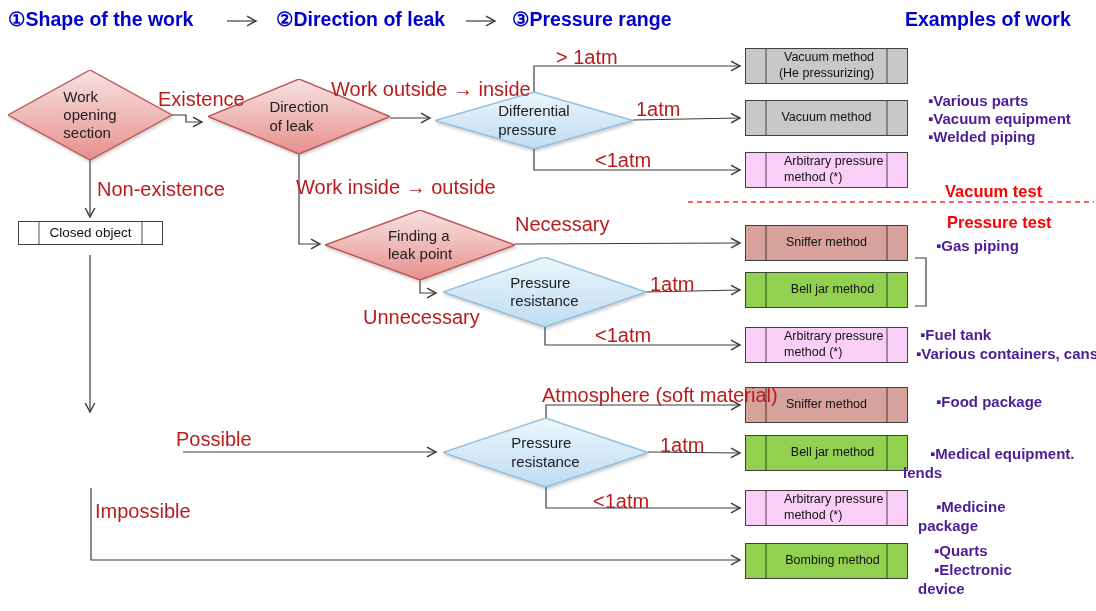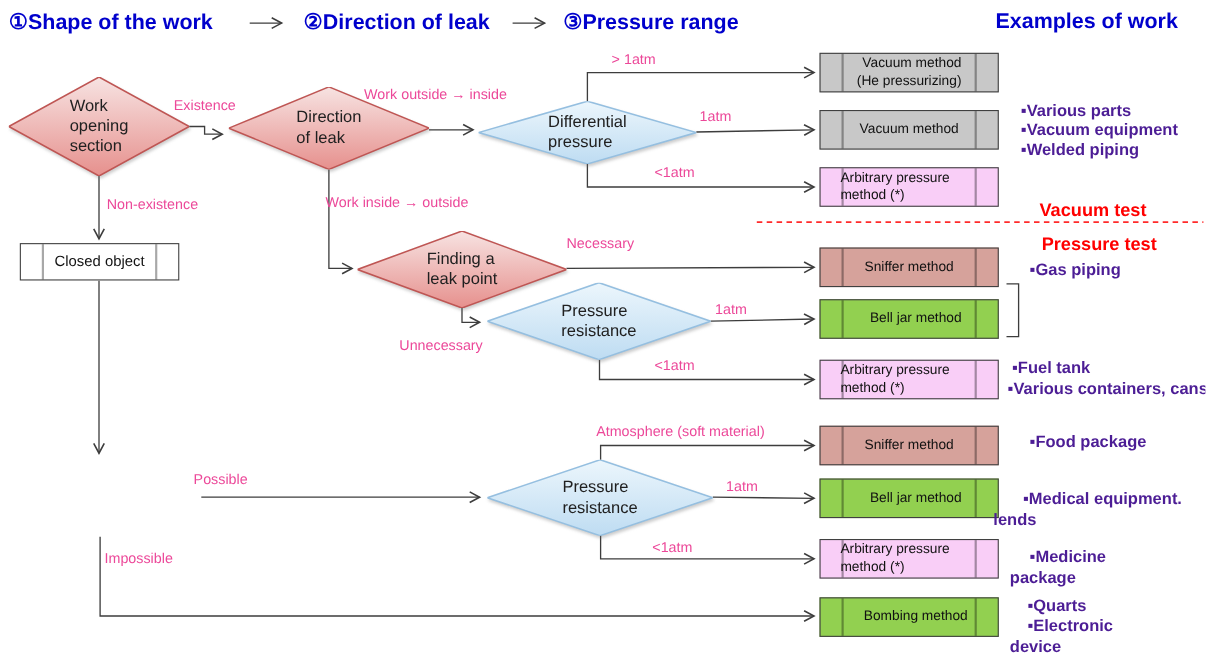--- a/index.html
+++ b/index.html
@@ -10,26 +10,26 @@
   .diamond{position:absolute;}
   .diamond svg{position:absolute;left:0;top:0;width:100%;height:100%;
                filter:drop-shadow(1.5px 2px 1.5px rgba(110,110,110,0.35));}
   .dtext{position:absolute;left:0;top:0;width:100%;height:100%;display:flex;align-items:center;justify-content:center;
          font-size:15px;line-height:1.22;white-space:pre-line;text-align:left;color:#202020;}
   .mbox{position:absolute;left:745px;width:163px;height:36px;border:1px solid #404040;box-sizing:border-box;
         display:flex;align-items:center;justify-content:center;}
   .mbox .bar{position:absolute;top:0;bottom:0;width:2px;background:rgba(0,0,0,0.34);}
   .mbox .bar.l{left:19px;} .mbox .bar.r{right:19px;}
   .mtext{font-size:12.5px;line-height:1.25;text-align:right;white-space:pre-line;color:#111;}
-  .mbox.pink .mtext{text-align:left;width:100%;padding-left:18px;box-sizing:border-box;}
+  .mbox.pink .mtext{text-align:left;width:100%;padding-left:38px;box-sizing:border-box;}
   .gray{background:#c8c8c8;} .rose{background:#d6a29b;} .green{background:#92d050;padding-left:12px;} .pink{background:#f9cef7;}
   .white{background:#ffffff;}
-  .cobox{position:absolute;left:18px;top:221px;width:145px;height:34px;}
+  .cobox{position:absolute;left:18px;top:221px;width:145px;height:24px;}
   .cobox .mtext{font-size:13.5px;}
-  .lbl{position:absolute;font-size:13px;color:#ec4899;white-space:nowrap;}
+  .lbl{position:absolute;font-size:20px;color:#b91c1c;white-space:nowrap;}
   .ex{position:absolute;font-weight:bold;color:#4c1d95;font-size:15px;white-space:nowrap;}
   .ex.small{font-size:15px;}
   .ex.red{color:#ff0000;font-size:16.5px;}
 </style>
 </head>
 <body>
 
 <div id="stage">
 
   <svg width="0" height="0" style="position:absolute">

